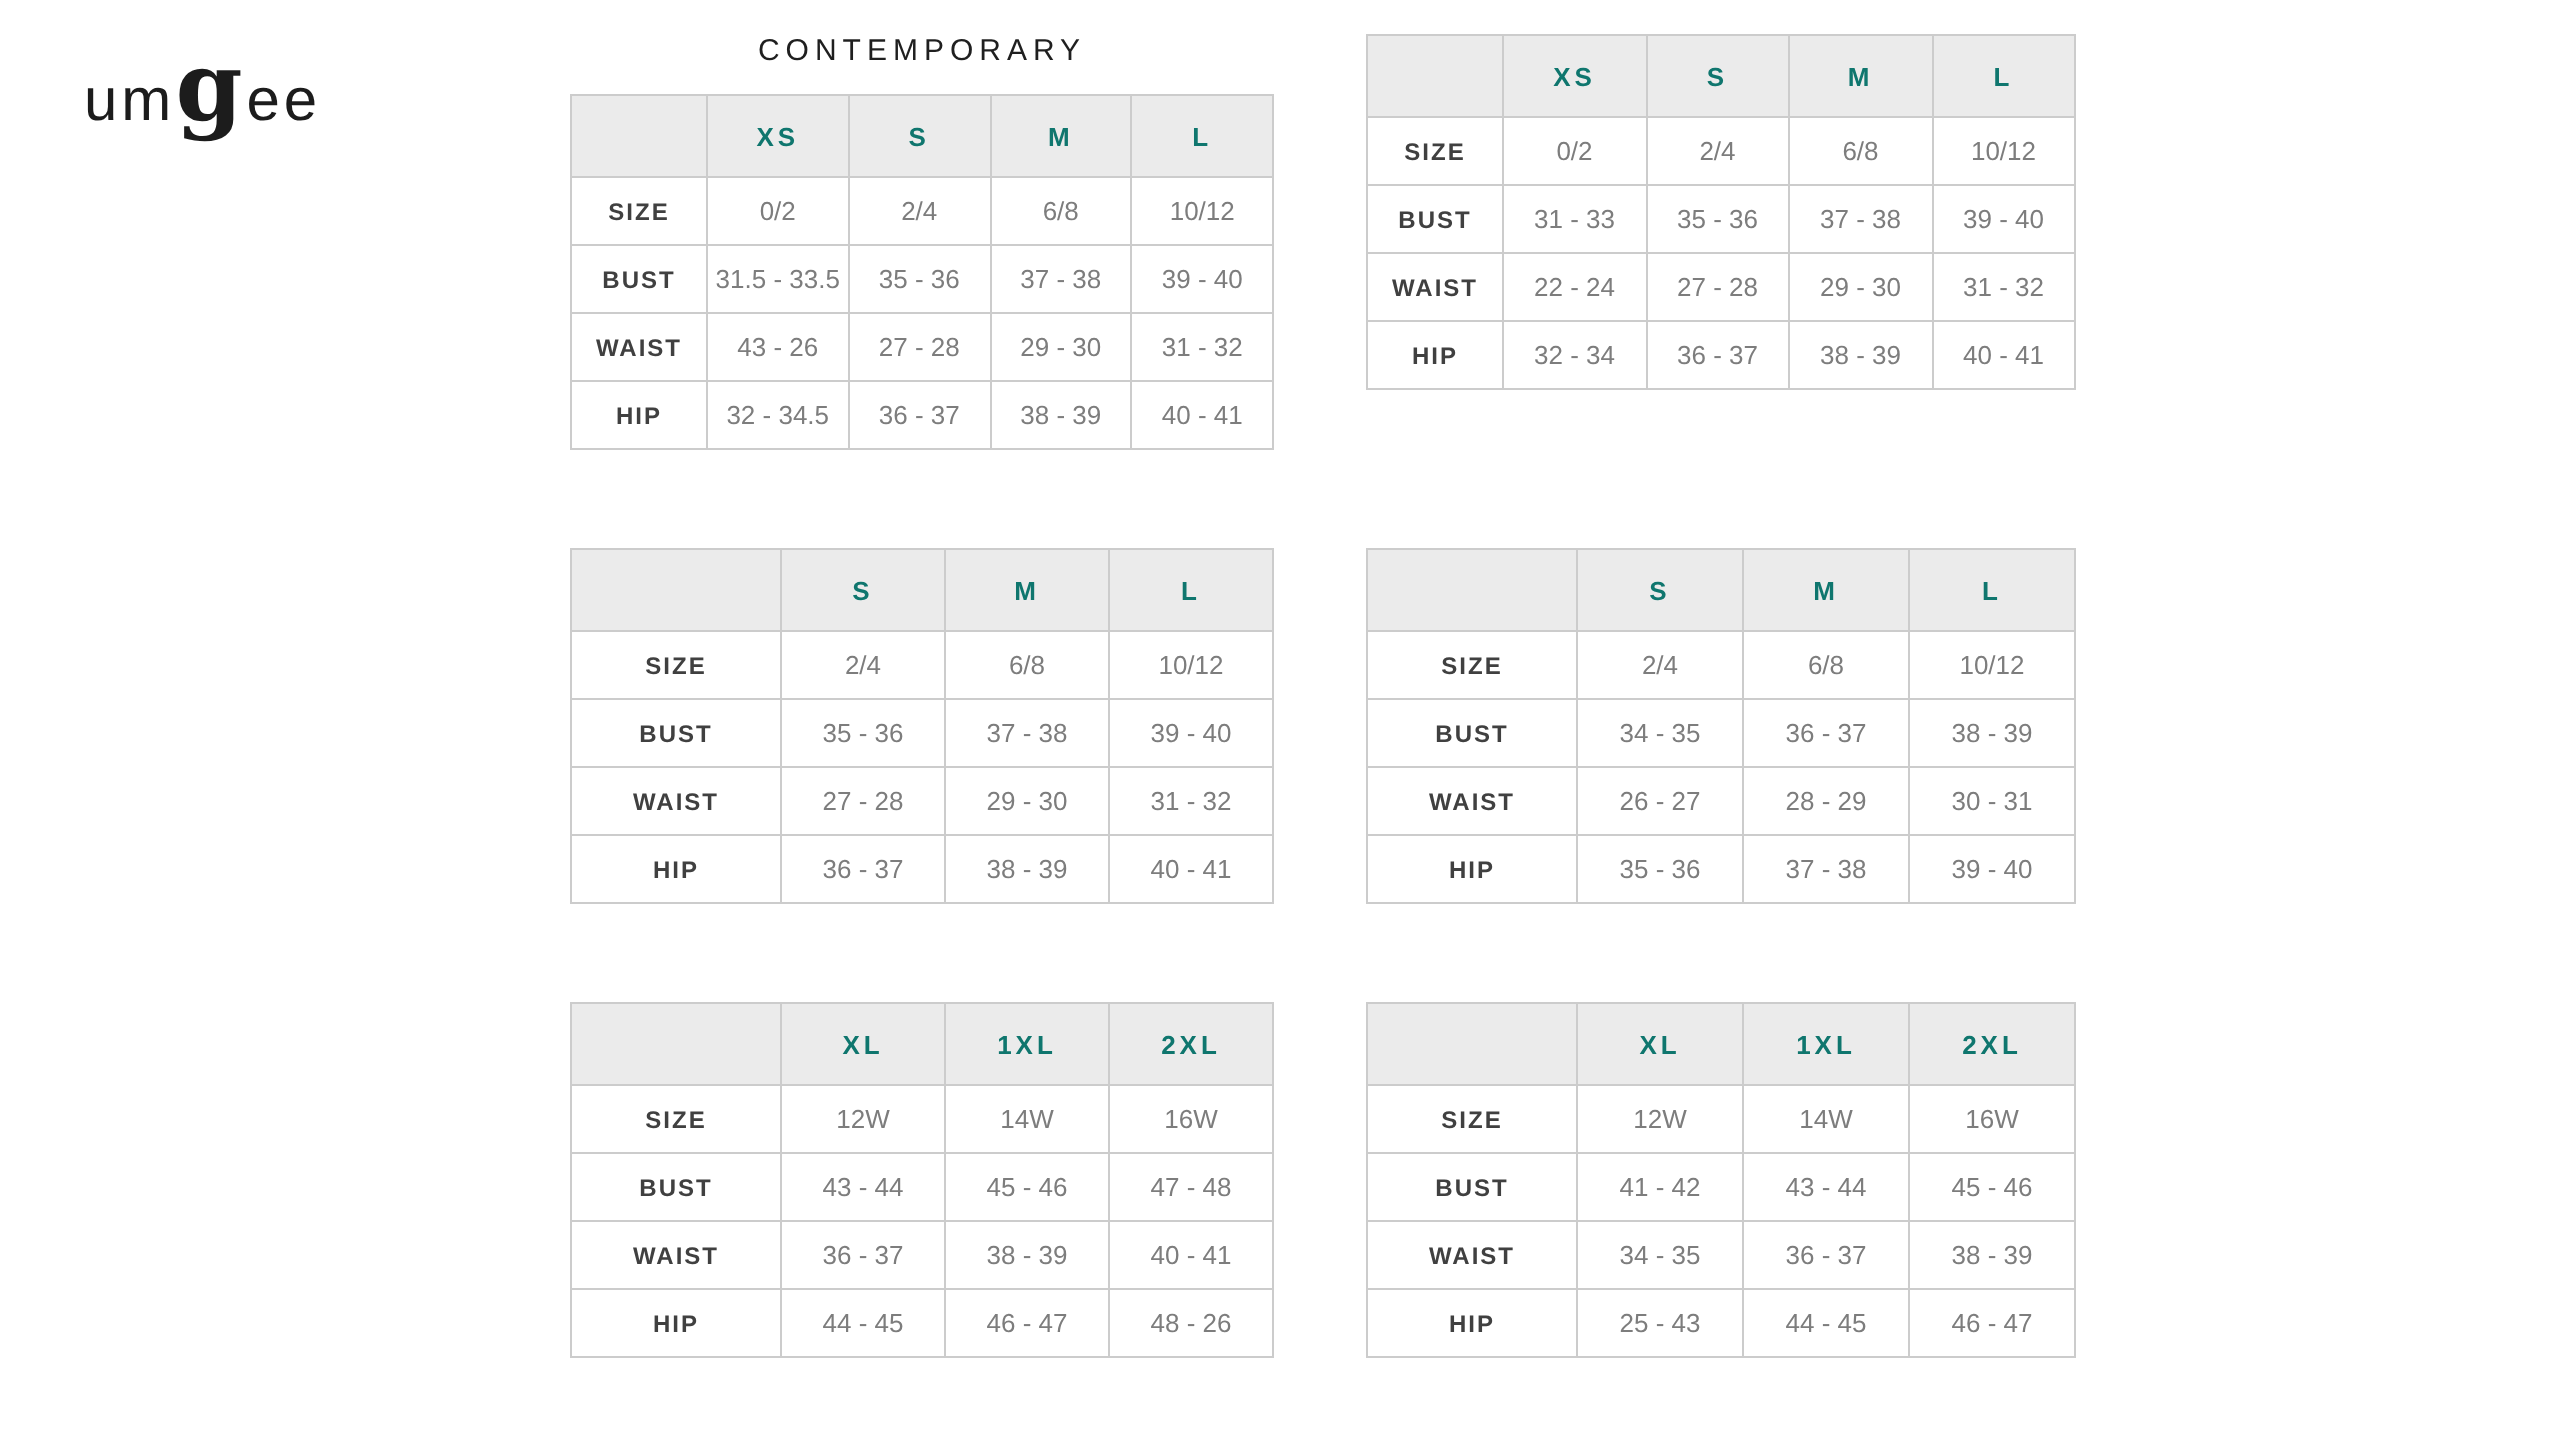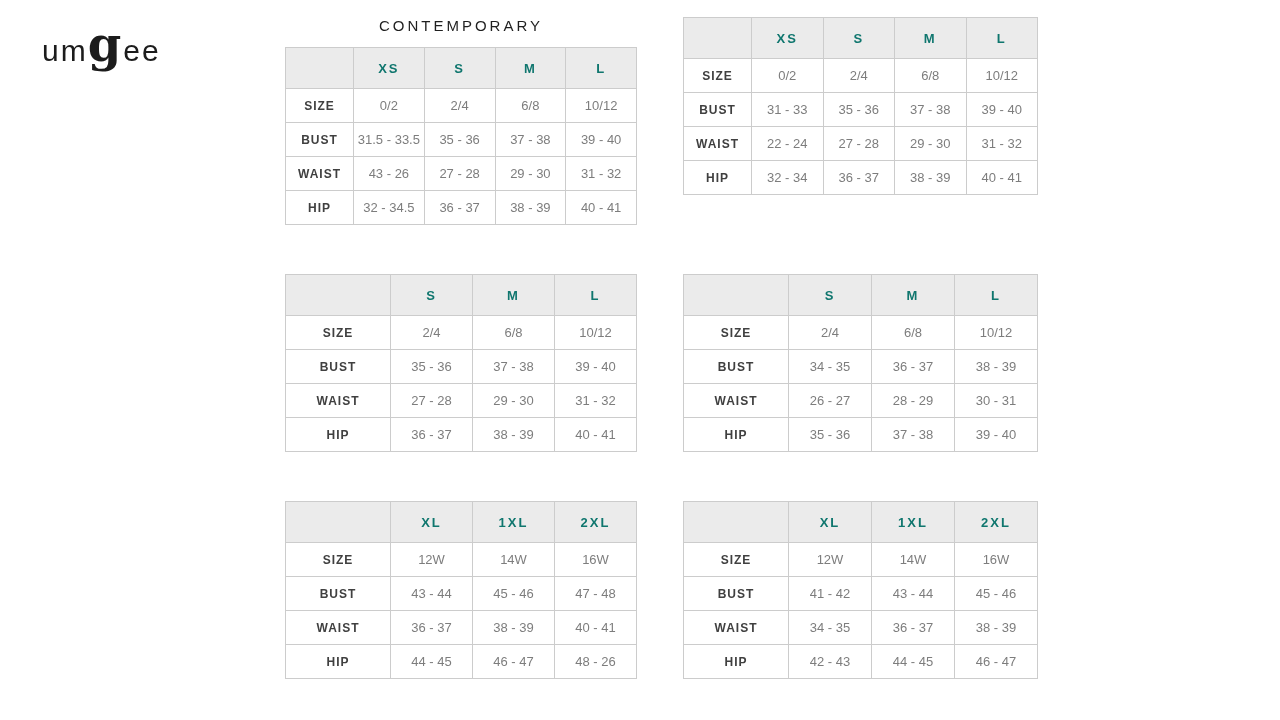--- a/index.html
+++ b/index.html
@@ -353,20 +353,20 @@
             <td>45 - 46</td>
           </tr>
           <tr>
             <th>WAIST</th>
             <td>34 - 35</td>
             <td>36 - 37</td>
             <td>38 - 39</td>
           </tr>
           <tr>
             <th>HIP</th>
-            <td>42 - 43</td>
+            <td>25 - 43</td>
             <td>44 - 45</td>
             <td>46 - 47</td>
           </tr>
         </tbody>
       </table>
     </section>
   </div>
 
 </body></html>

